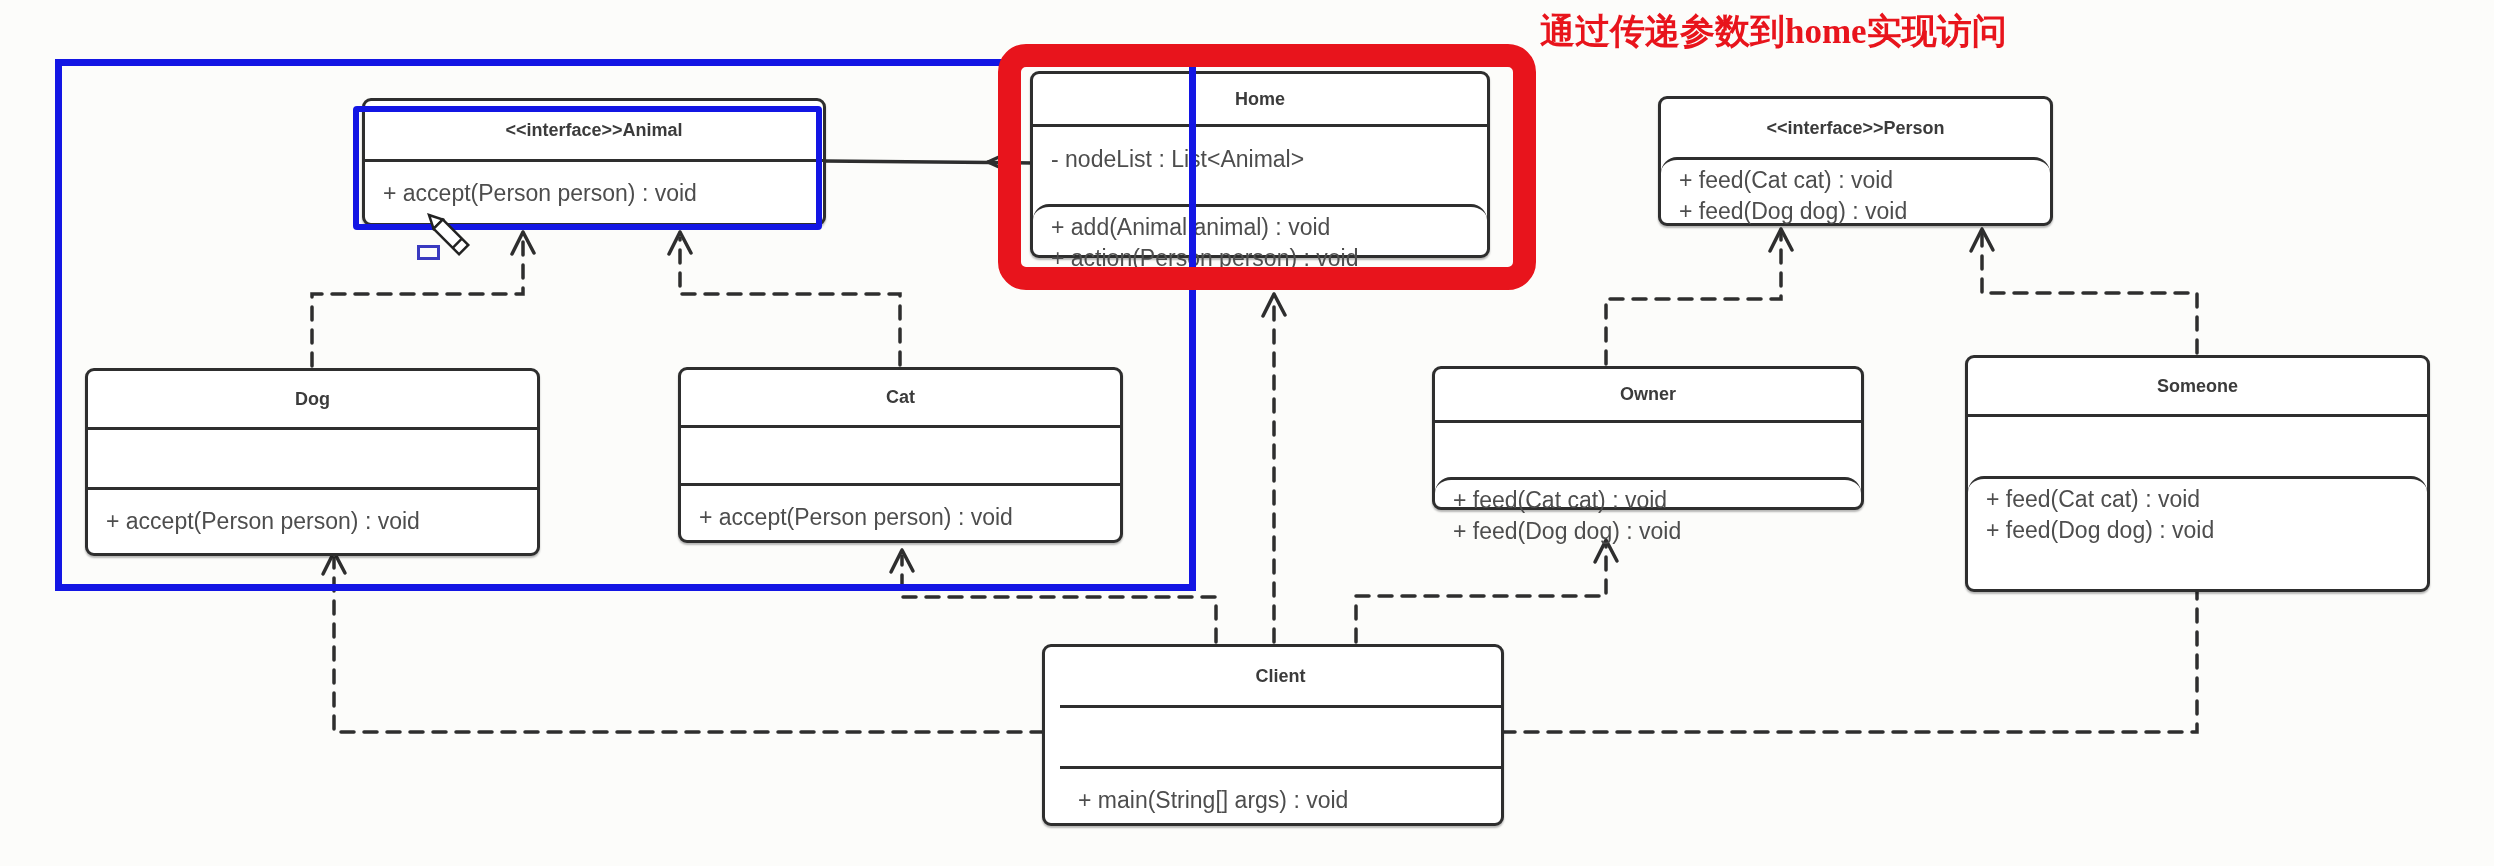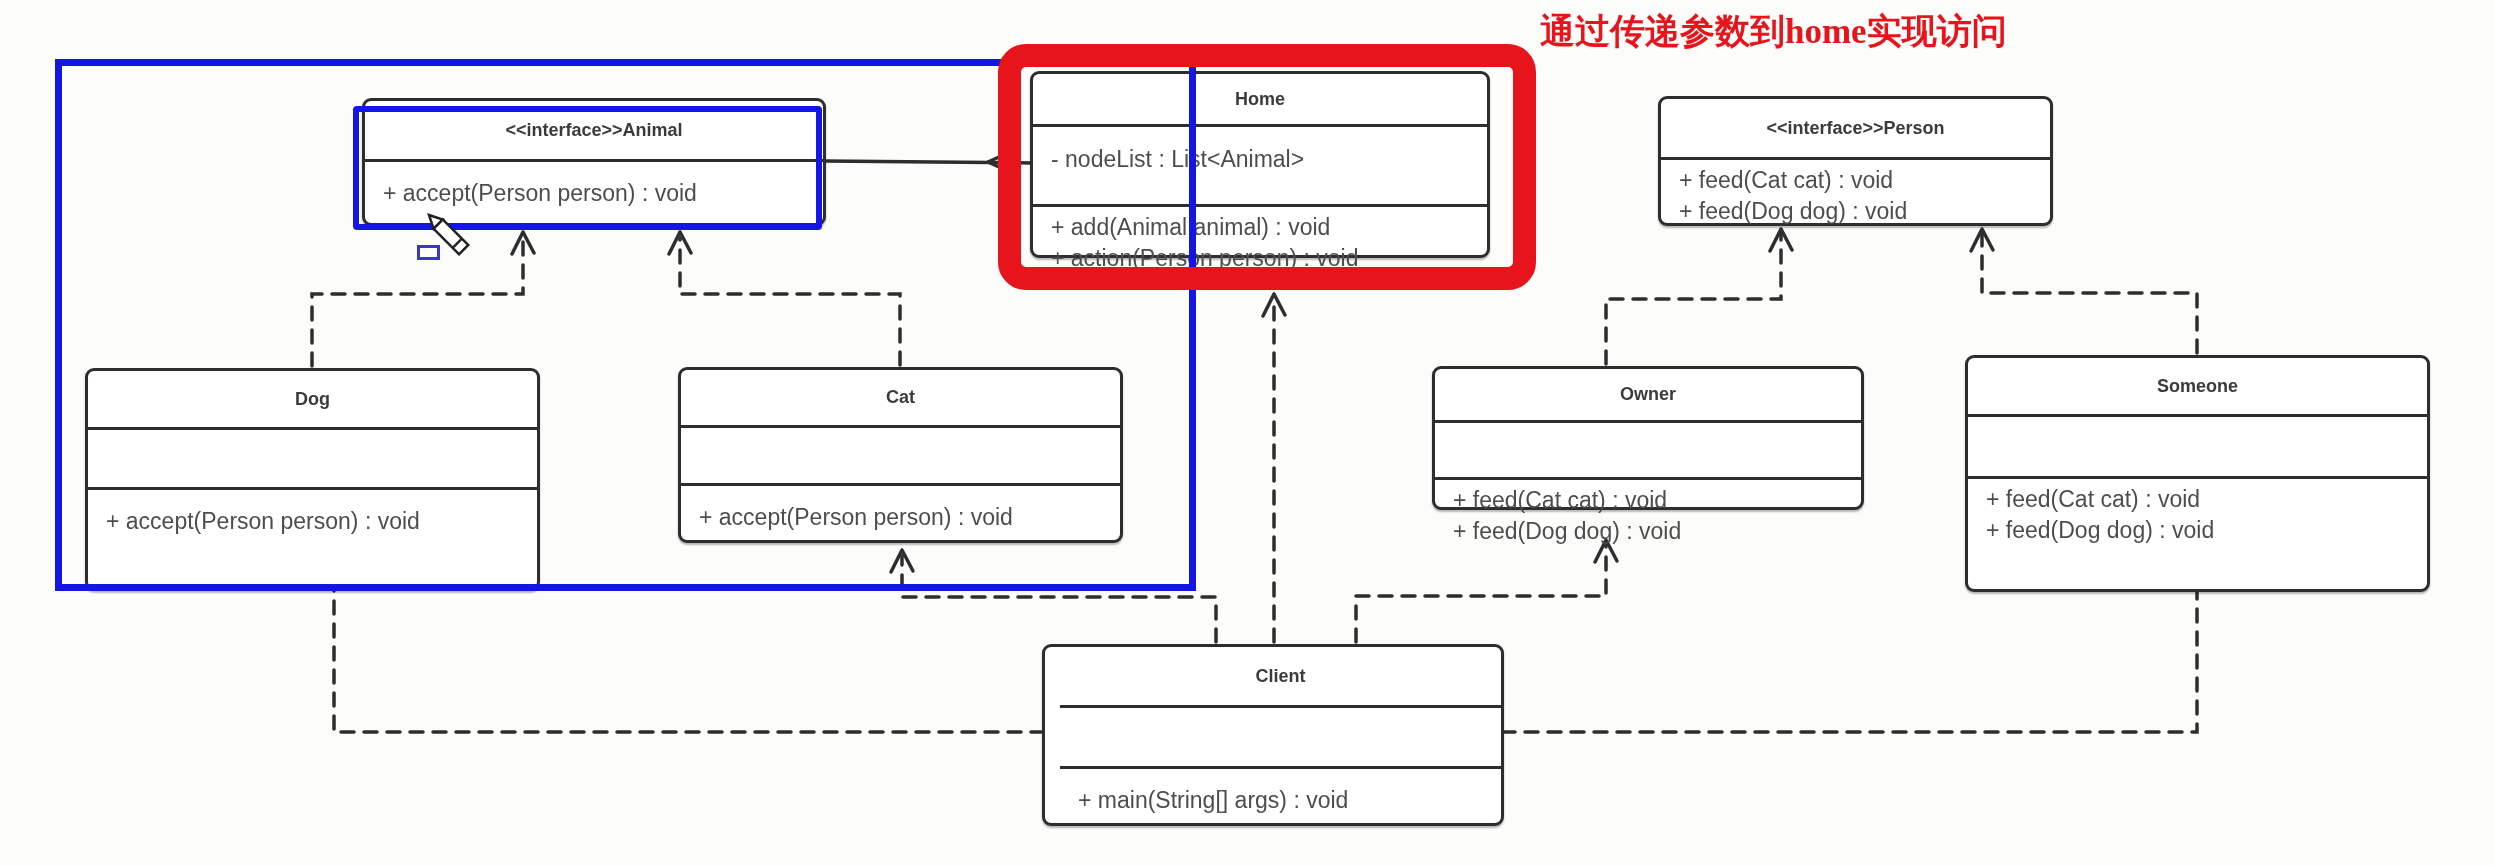--- a/index.html
+++ b/index.html
@@ -19,21 +19,21 @@
     display:flex;align-items:center;justify-content:center;
     font-weight:bold;font-size:18px;color:#3b3b3b;flex:0 0 auto;
   }
   .c-attrs,.c-methods{border-top:3px solid #2e2e2e;flex:0 0 auto;overflow:visible;}
   .c-methods{flex:1 1 auto;}
   .m-line{
     font-size:23px;line-height:31px;color:#4d4d4d;
     padding-left:18px;white-space:nowrap;
   }
   .pad-lg{padding-top:16px;}
-  .pad-sm{padding-top:5px;}
+  .pad-sm{padding-top:5px;border-radius:16px;}
   .pad-attr{padding-top:17px;}
   .blue-region{
     position:absolute;z-index:2;box-sizing:border-box;
     border:7px solid #1316e4;background:transparent;pointer-events:none;
   }
   .blue-selection{
     position:absolute;z-index:3;box-sizing:border-box;
     border:6px solid #1316e4;border-radius:4px;background:transparent;pointer-events:none;
   }
   .mini-rect{
@@ -107,21 +107,21 @@
   </div>
 
   <div class="uml-class" style="left:1647px;top:96px;width:395px;height:130px;margin-left:11px;">
     <div class="c-title" style="height:58px">&lt;&lt;interface&gt;&gt;Person</div>
     <div class="c-methods pad-sm">
       <div class="m-line">+ feed(Cat cat) : void</div>
       <div class="m-line">+ feed(Dog dog) : void</div>
     </div>
   </div>
 
-  <div class="uml-class" style="left:85px;top:368px;width:455px;height:223px;">
+  <div class="uml-class" style="left:85px;top:368px;width:455px;height:188px;">
     <div class="c-title" style="height:56px">Dog</div>
     <div class="c-attrs" style="height:57px"></div>
     <div class="c-methods pad-lg">
       <div class="m-line">+ accept(Person person) : void</div>
     </div>
   </div>
 
   <div class="uml-class" style="left:678px;top:367px;width:445px;height:176px;">
     <div class="c-title" style="height:55px">Cat</div>
     <div class="c-attrs" style="height:55px"></div>

